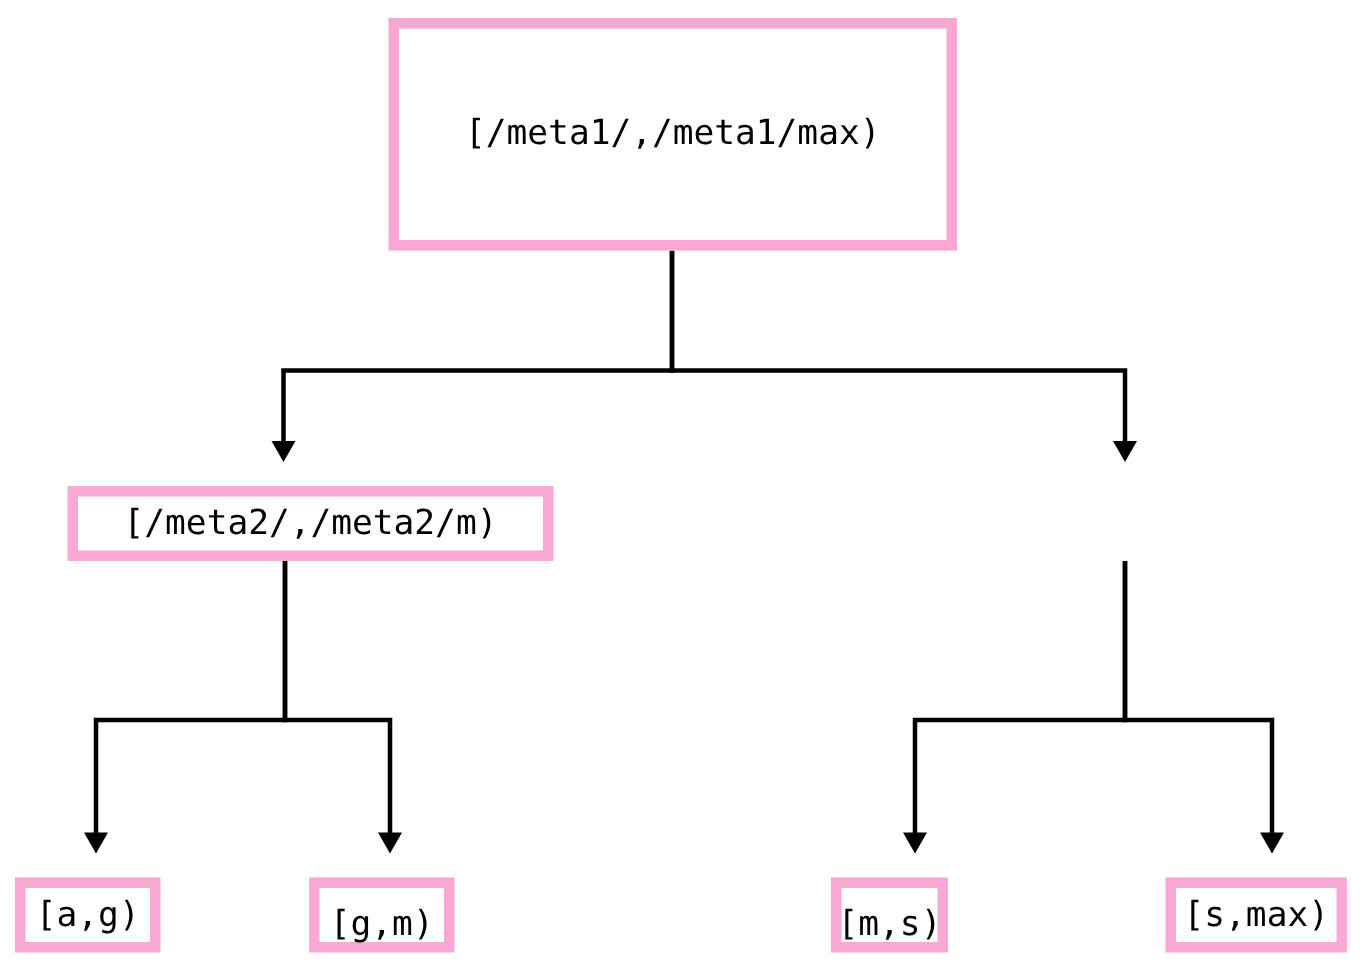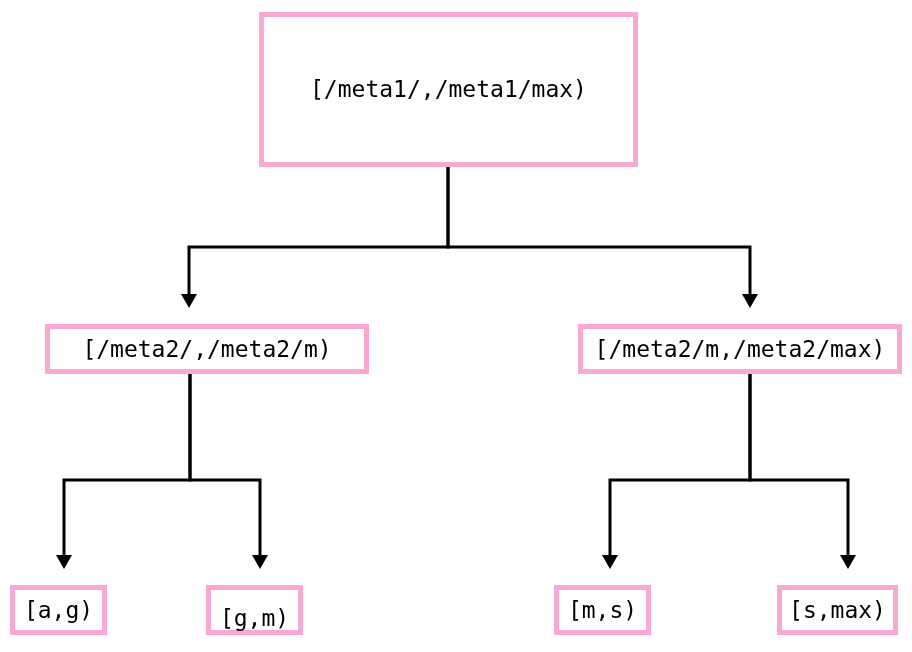--- a/index.html
+++ b/index.html
@@ -14,21 +14,21 @@
   #diagram-canvas {
     position: relative;
     width: 912px;
     height: 652px;
     background: #ffffff;
     overflow: hidden;
   }
   .tree-node {
     position: absolute;
     box-sizing: border-box;
-    border: 5px solid #f9a8d4;
+    border: 7px solid #f9a8d4;
     background: #ffffff;
     display: flex;
     align-items: center;
     justify-content: center;
     color: #000000;
     font-family: "DejaVu Sans Mono", "Liberation Mono", monospace;
     font-size: 23px;
     line-height: 1;
     letter-spacing: 0px;
     white-space: nowrap;
@@ -73,33 +73,30 @@
   </svg>
 
   <div class="tree-node" style="left:259px; top:12px; width:379px; height:155px;">
     <span class="node-label">[/meta1/,/meta1/max)</span>
   </div>
 
   <div class="tree-node" style="left:21px; top:324px; width:324px; height:50px;margin-left:24px;">
     <span class="node-label">[/meta2/,/meta2/m)</span>
   </div>
 
-  <div class="tree-node" style="left:578px; top:324px; width:324px; height:50px;">
-    <span class="node-label">[/meta2/m,/meta2/max)</span>
-  </div>
 
   <div class="tree-node" style="left:10px; top:585px; width:97px; height:50px;">
     <span class="node-label">[a,g)</span>
   </div>
 
   <div class="tree-node" style="left:206px; top:585px; width:97px; height:50px;align-items:flex-end;">
     <span class="node-label">[g,m)</span>
   </div>
 
-  <div class="tree-node" style="left:554px; top:585px; width:97px; height:50px;">
+  <div class="tree-node" style="left:554px; top:585px; width:78px; height:50px;align-items:flex-end;">
     <span class="node-label">[m,s)</span>
   </div>
 
   <div class="tree-node" style="left:777px; top:585px; width:121px; height:50px;">
     <span class="node-label">[s,max)</span>
   </div>
 
 </div>
 
 </body></html>

